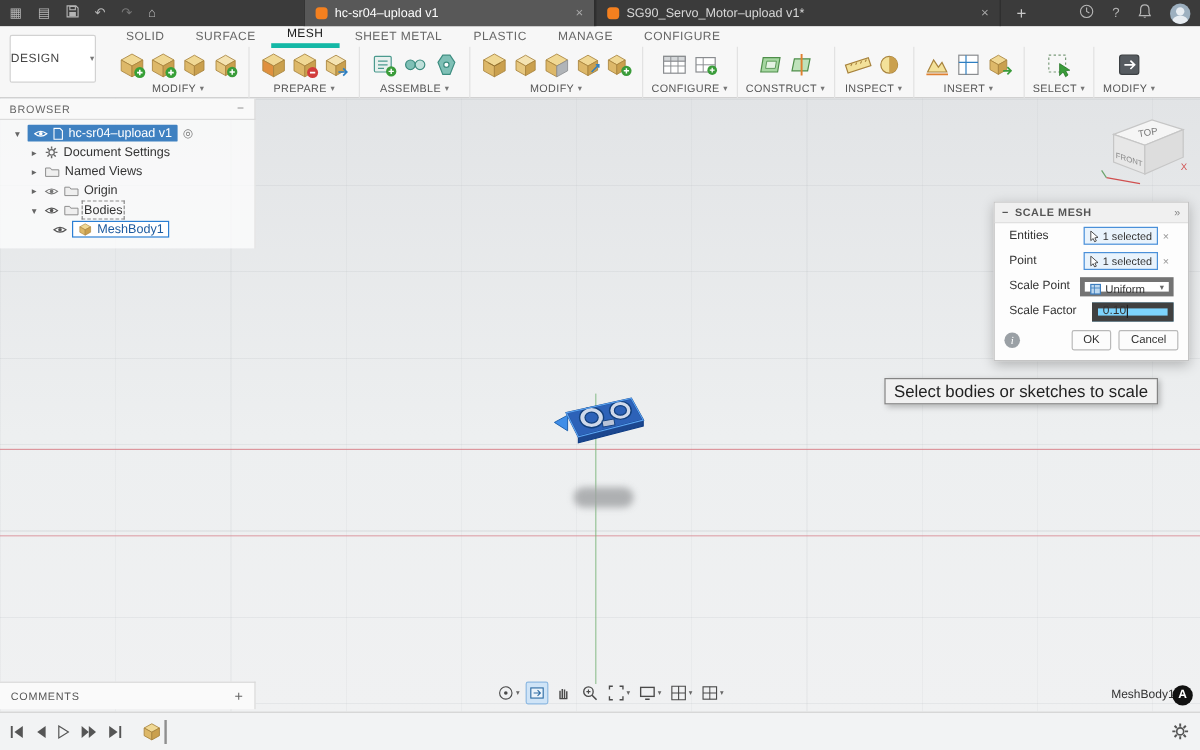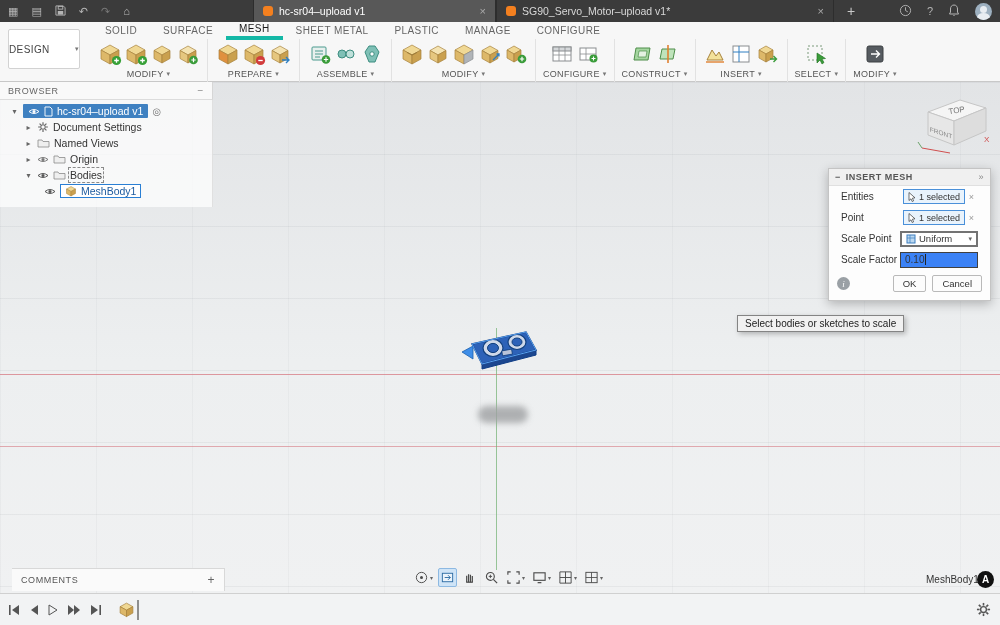--- a/index.html
+++ b/index.html
@@ -75,44 +75,44 @@
   .dialog{position:absolute;left:828px;top:86px;width:163px;background:#fdfdfd;border:1px solid #c4c4c4;
     box-shadow:0 3px 10px rgba(0,0,0,.25);font-size:10px;color:#333}
   .dlg-head{height:17px;display:flex;align-items:center;gap:5px;padding:0 6px;background:#f0f0f0;
     border-bottom:1px solid #e0e0e0;font-size:9px;font-weight:bold;color:#555;letter-spacing:.5px}
   .dlg-head .dexp{margin-left:auto;font-weight:normal;color:#888}
   .dlg-row{height:21px;display:flex;align-items:center;padding:0 12px}
   .dlg-row .lbl{flex:1;font-size:10px;color:#333}
   .sel-btn{display:flex;align-items:center;gap:3px;background:#e9f3fc;border:1px solid #4a90d9;
     font-size:9px;color:#333;padding:1px 4px;height:15px}
   .row-x{width:13px;text-align:center;color:#999;font-size:9px}
-  .dd{display:flex;align-items:center;gap:3px;border:2px solid #737373;background:#fff;font-size:9.5px;
+  .dd{display:flex;gap:3px;border:4px solid #737373;background:#fff;font-size:9.5px;
     padding:1px 4px;width:78px;height:16px}
   .dd .chev{margin-left:auto;font-size:7px;color:#666}
-  .inp{width:78px;height:16px;border:1px solid #404040;background:#3b82f6;font-size:10px;
+  .inp{width:68px;height:16px;border:5px solid #404040;background:#7dd3fc;font-size:10px;
     padding:0 4px;display:flex;align-items:center}
   .inp .tcaret{display:inline-block;width:1px;height:11px;background:#222;margin-left:1px}
   .dlg-foot{display:flex;align-items:center;gap:6px;padding:5px 8px 8px}
   .info{width:13px;height:13px;border-radius:50%;background:#9aa0a5;color:#fff;font-size:9px;
     font-style:italic;font-family:"Liberation Serif",serif;display:flex;align-items:center;justify-content:center}
   .spacer{flex:1}
   .btn{border:1px solid #b9b9b9;background:#fcfcfc;font-size:9.5px;color:#333;padding:2px 9px;border-radius:2px}
 
   
   .tooltip{position:absolute;left:737px;top:233px;background:#f1f1f1;border:1px solid #848484;
-    box-shadow:2px 2px 5px rgba(0,0,0,.25);font-size:10px;color:#222;padding:2px 7px;white-space:nowrap}
+    box-shadow:2px 2px 5px rgba(0,0,0,.25);font-size:14px;color:#222;padding:2px 7px;white-space:nowrap}
 
   
   .navbar{position:absolute;left:412px;top:486px;display:flex;align-items:center;gap:3px}
   .nicon{display:flex;align-items:center;padding:2px;border-radius:2px}
   .nicon.active{background:#cfe4f7;border:1px solid #8db9e2;padding:1px}
   .nicon .chev{font-size:6px;color:#666;margin-left:1px}
 
   
-  .comments{position:absolute;left:12px;top:486px;width:213px;height:23px;background:#fafafa;
+  .comments{position:absolute;left:0;top:486px;width:213px;height:23px;background:#fafafa;
     border-top:1px solid #d8d8d8;border-right:1px solid #d8d8d8;display:flex;align-items:center;
     padding:0 9px;font-size:9px;color:#555;letter-spacing:.6px}
   .comments .cplus{margin-left:auto;color:#666;font-size:12px}
 
   
   .bodytag{position:absolute;left:926px;top:492px;font-size:10px;color:#333}
   .adsk-badge{position:absolute;left:977px;top:489px;width:17px;height:17px;border-radius:50%;
     background:#111;color:#fff;font-size:10px;font-weight:bold;display:flex;align-items:center;justify-content:center}
 
   
@@ -386,20 +386,40 @@
                 <path d="M12 3 V21" stroke="#e08030" stroke-width="1.6"></path>
               </svg>
           </span>
         </div>
         <div class="glabel">
           <span>CONSTRUCT</span>
           <span class="chev">▾</span>
         </div>
       </div>
 
+      <div class="group">
+        <div class="gicons">
+          <span class="ticon">
+            <svg viewBox="0 0 24 24" width="24" height="24">
+                <rect x="2" y="9" width="20" height="7" fill="#f3e19a" stroke="#a8833d" transform="rotate(-18 12 12)"></rect>
+                <path d="M6 13 l1 -2 M10 12 l1 -2 M14 11 l1 -2 M18 9.5 l1 -2" stroke="#a8833d" stroke-width=".9" transform="rotate(0)"></path>
+              </svg>
+          </span>
+          <span class="ticon">
+            <svg viewBox="0 0 24 24" width="24" height="24">
+                <circle cx="12" cy="12" r="7" fill="#f3e19a" stroke="#a8833d"></circle>
+                <path d="M12 5 A7 7 0 0 1 12 19 Z" fill="#caa04e"></path>
+              </svg>
+          </span>
+        </div>
+        <div class="glabel">
+          <span>INSPECT</span>
+          <span class="chev">▾</span>
+        </div>
+      </div>
 
       <div class="group">
         <div class="gicons">
           <span class="ticon">
             <svg viewBox="0 0 24 24" width="24" height="24">
                 <path d="M4 18 L9 8 L13 14 L16 10 L20 18 Z" fill="#f3e19a" stroke="#a8833d"></path>
                 <path d="M3 20 h18" stroke="#e08030" stroke-width="1.4"></path>
               </svg>
           </span>
           <span class="ticon">
@@ -575,21 +595,21 @@
         <text x="25" y="45" font-size="6.5" fill="#888" text-anchor="middle" transform="skewY(18) translate(0,-8)">FRONT</text>
         <path d="M6 58 L34 63" stroke="#d04f4f" stroke-width="1"></path>
         <path d="M6 58 L2 52" stroke="#6aa36a" stroke-width="1"></path>
         <text x="68" y="52" font-size="8" fill="#d04f4f">X</text>
       </svg>
     </div>
 
     <div class="dialog">
       <div class="dlg-head">
         <span>−</span>
-        <span>INSERT MESH</span>
+        <span>SCALE MESH</span>
         <span class="dexp">»</span>
       </div>
 
       <div class="dlg-row">
         <span class="lbl">Entities</span>
         <span class="sel-btn">
           <svg width="8" height="10" viewBox="0 0 8 10">
               <path d="M1 0.5 L1 8.5 L3 6.8 L4.2 9.5 L5.6 8.8 L4.4 6.2 L7 5.8 Z" fill="#fff" stroke="#333" stroke-width=".7"></path>
             </svg>
           <span>1 selected</span>

